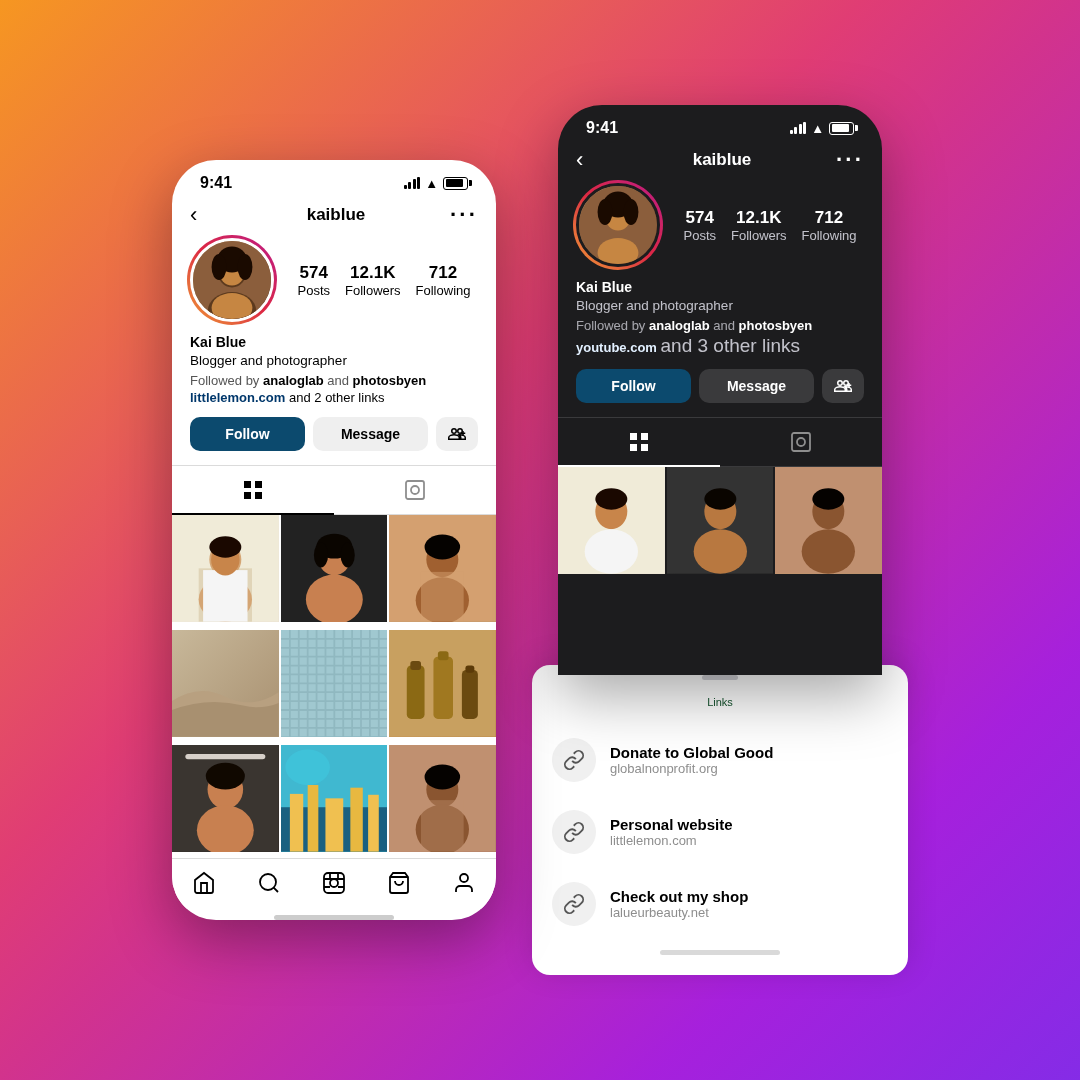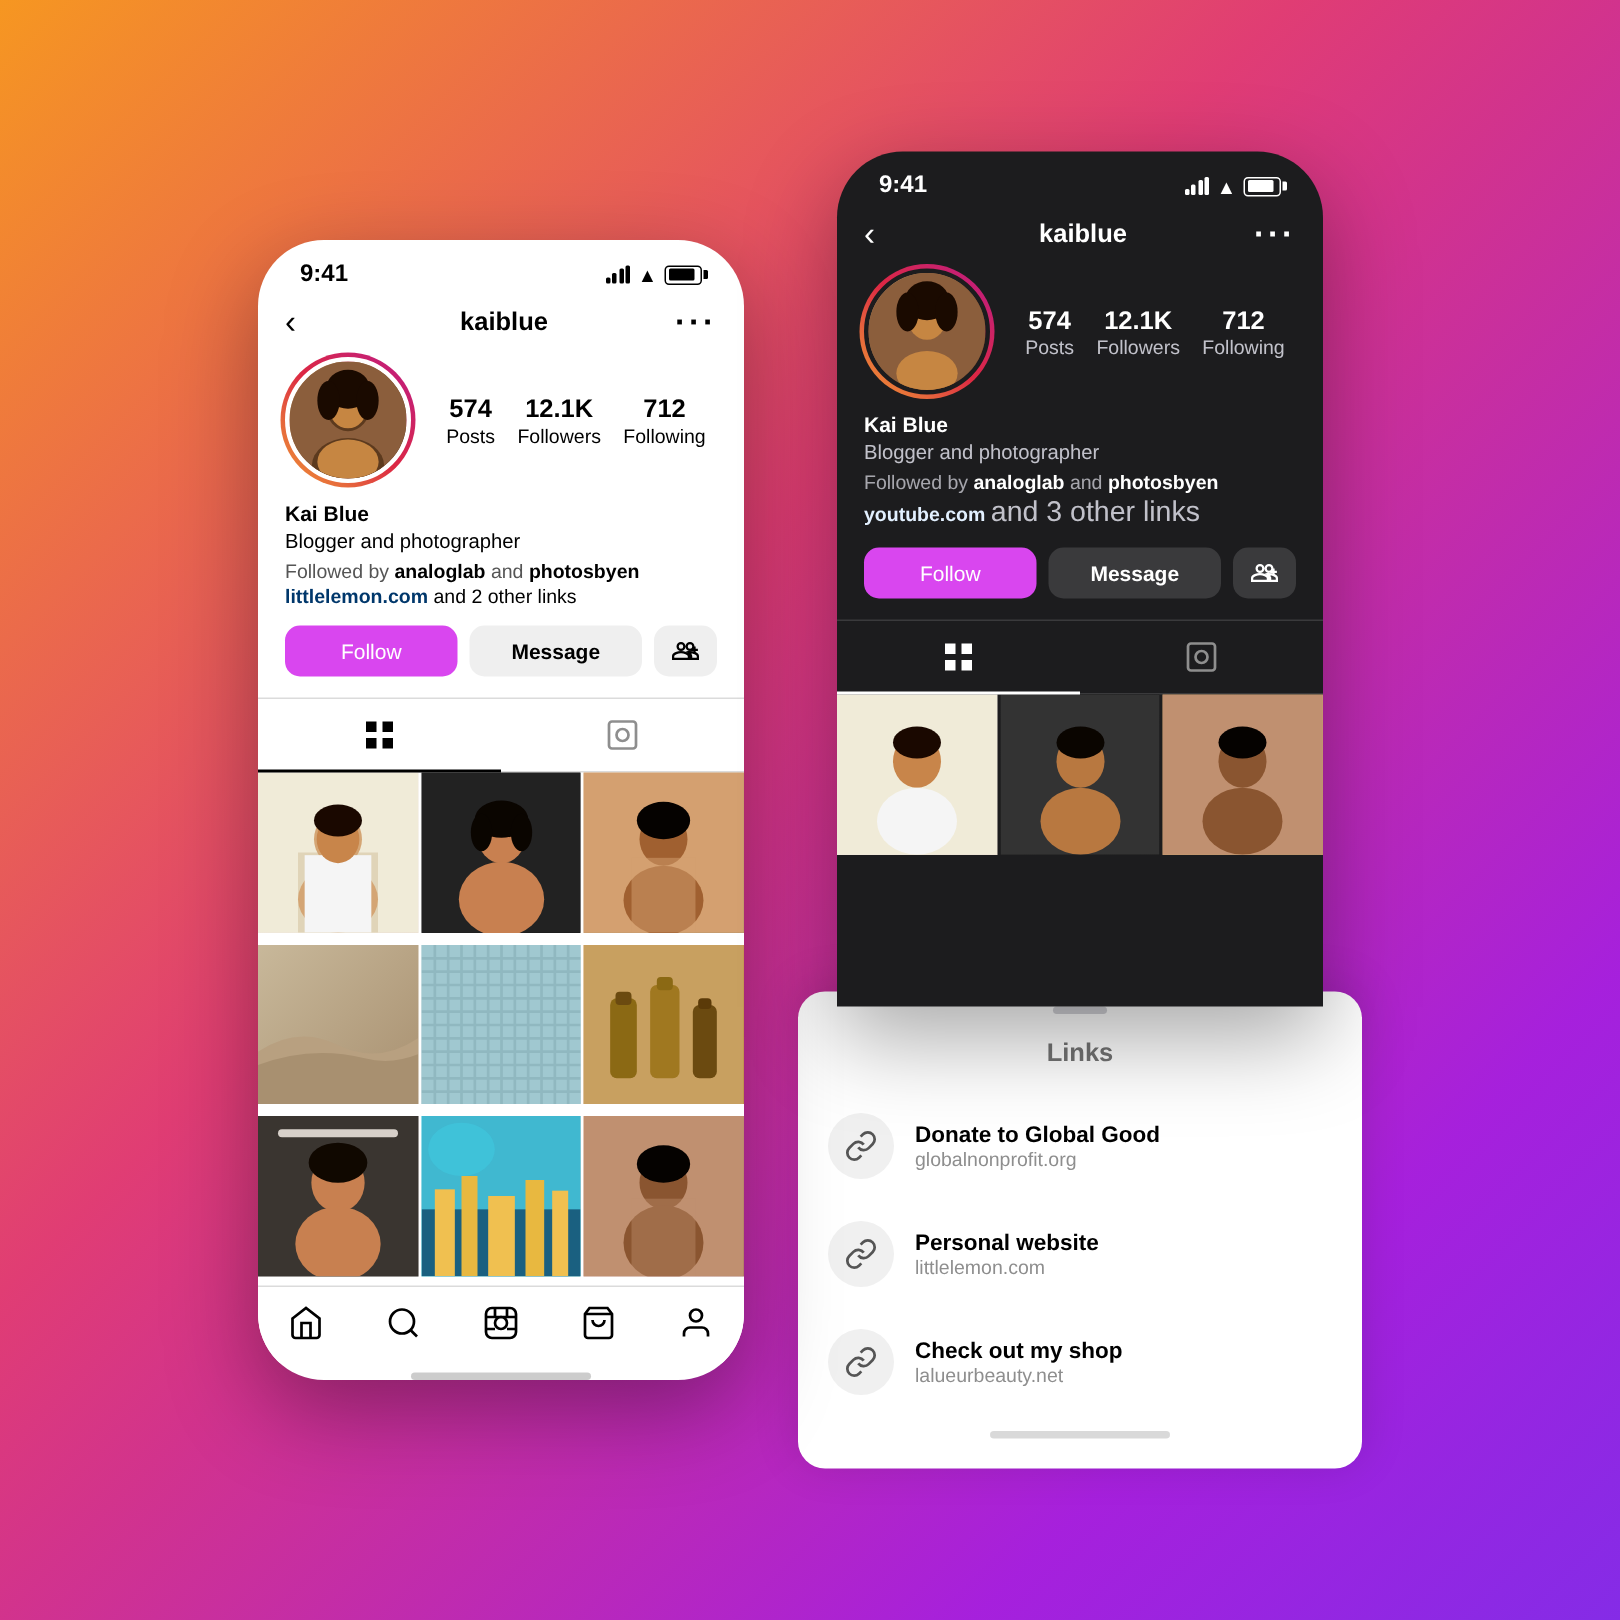--- a/index.html
+++ b/index.html
@@ -270,27 +270,27 @@
 
     
     .action-buttons {
       display: flex;
       gap: 8px;
       padding: 0 18px 14px;
     }
 
     .btn-follow {
       flex: 1;
-      background: #d946ef;
+      background: #0c4a6e;
       color: #fff;
       border: none;
       border-radius: 10px;
       padding: 8px 12px;
       font-size: 14px;
-      font-weight: 400;
+      font-weight: 700;
       cursor: pointer;
     }
 
     .btn-message {
       flex: 1;
       background: #efefef;
       color: #000;
       border: none;
       border-radius: 10px;
       padding: 8px 12px;
@@ -408,23 +408,23 @@
 
     .sheet-handle {
       width: 36px;
       height: 5px;
       background: #d1d1d6;
       border-radius: 3px;
       margin: 0 auto 16px;
     }
 
     .sheet-title {
-      font-size: 17px;
-      font-weight: 700;
-      color: #737373;
+      font-size: 11px;
+      font-weight: 400;
+      color: #14532d;
       text-align: center;
       margin-bottom: 16px;
     }
 
     .link-item {
       display: flex;
       align-items: center;
       gap: 14px;
       padding: 14px 20px;
     }

